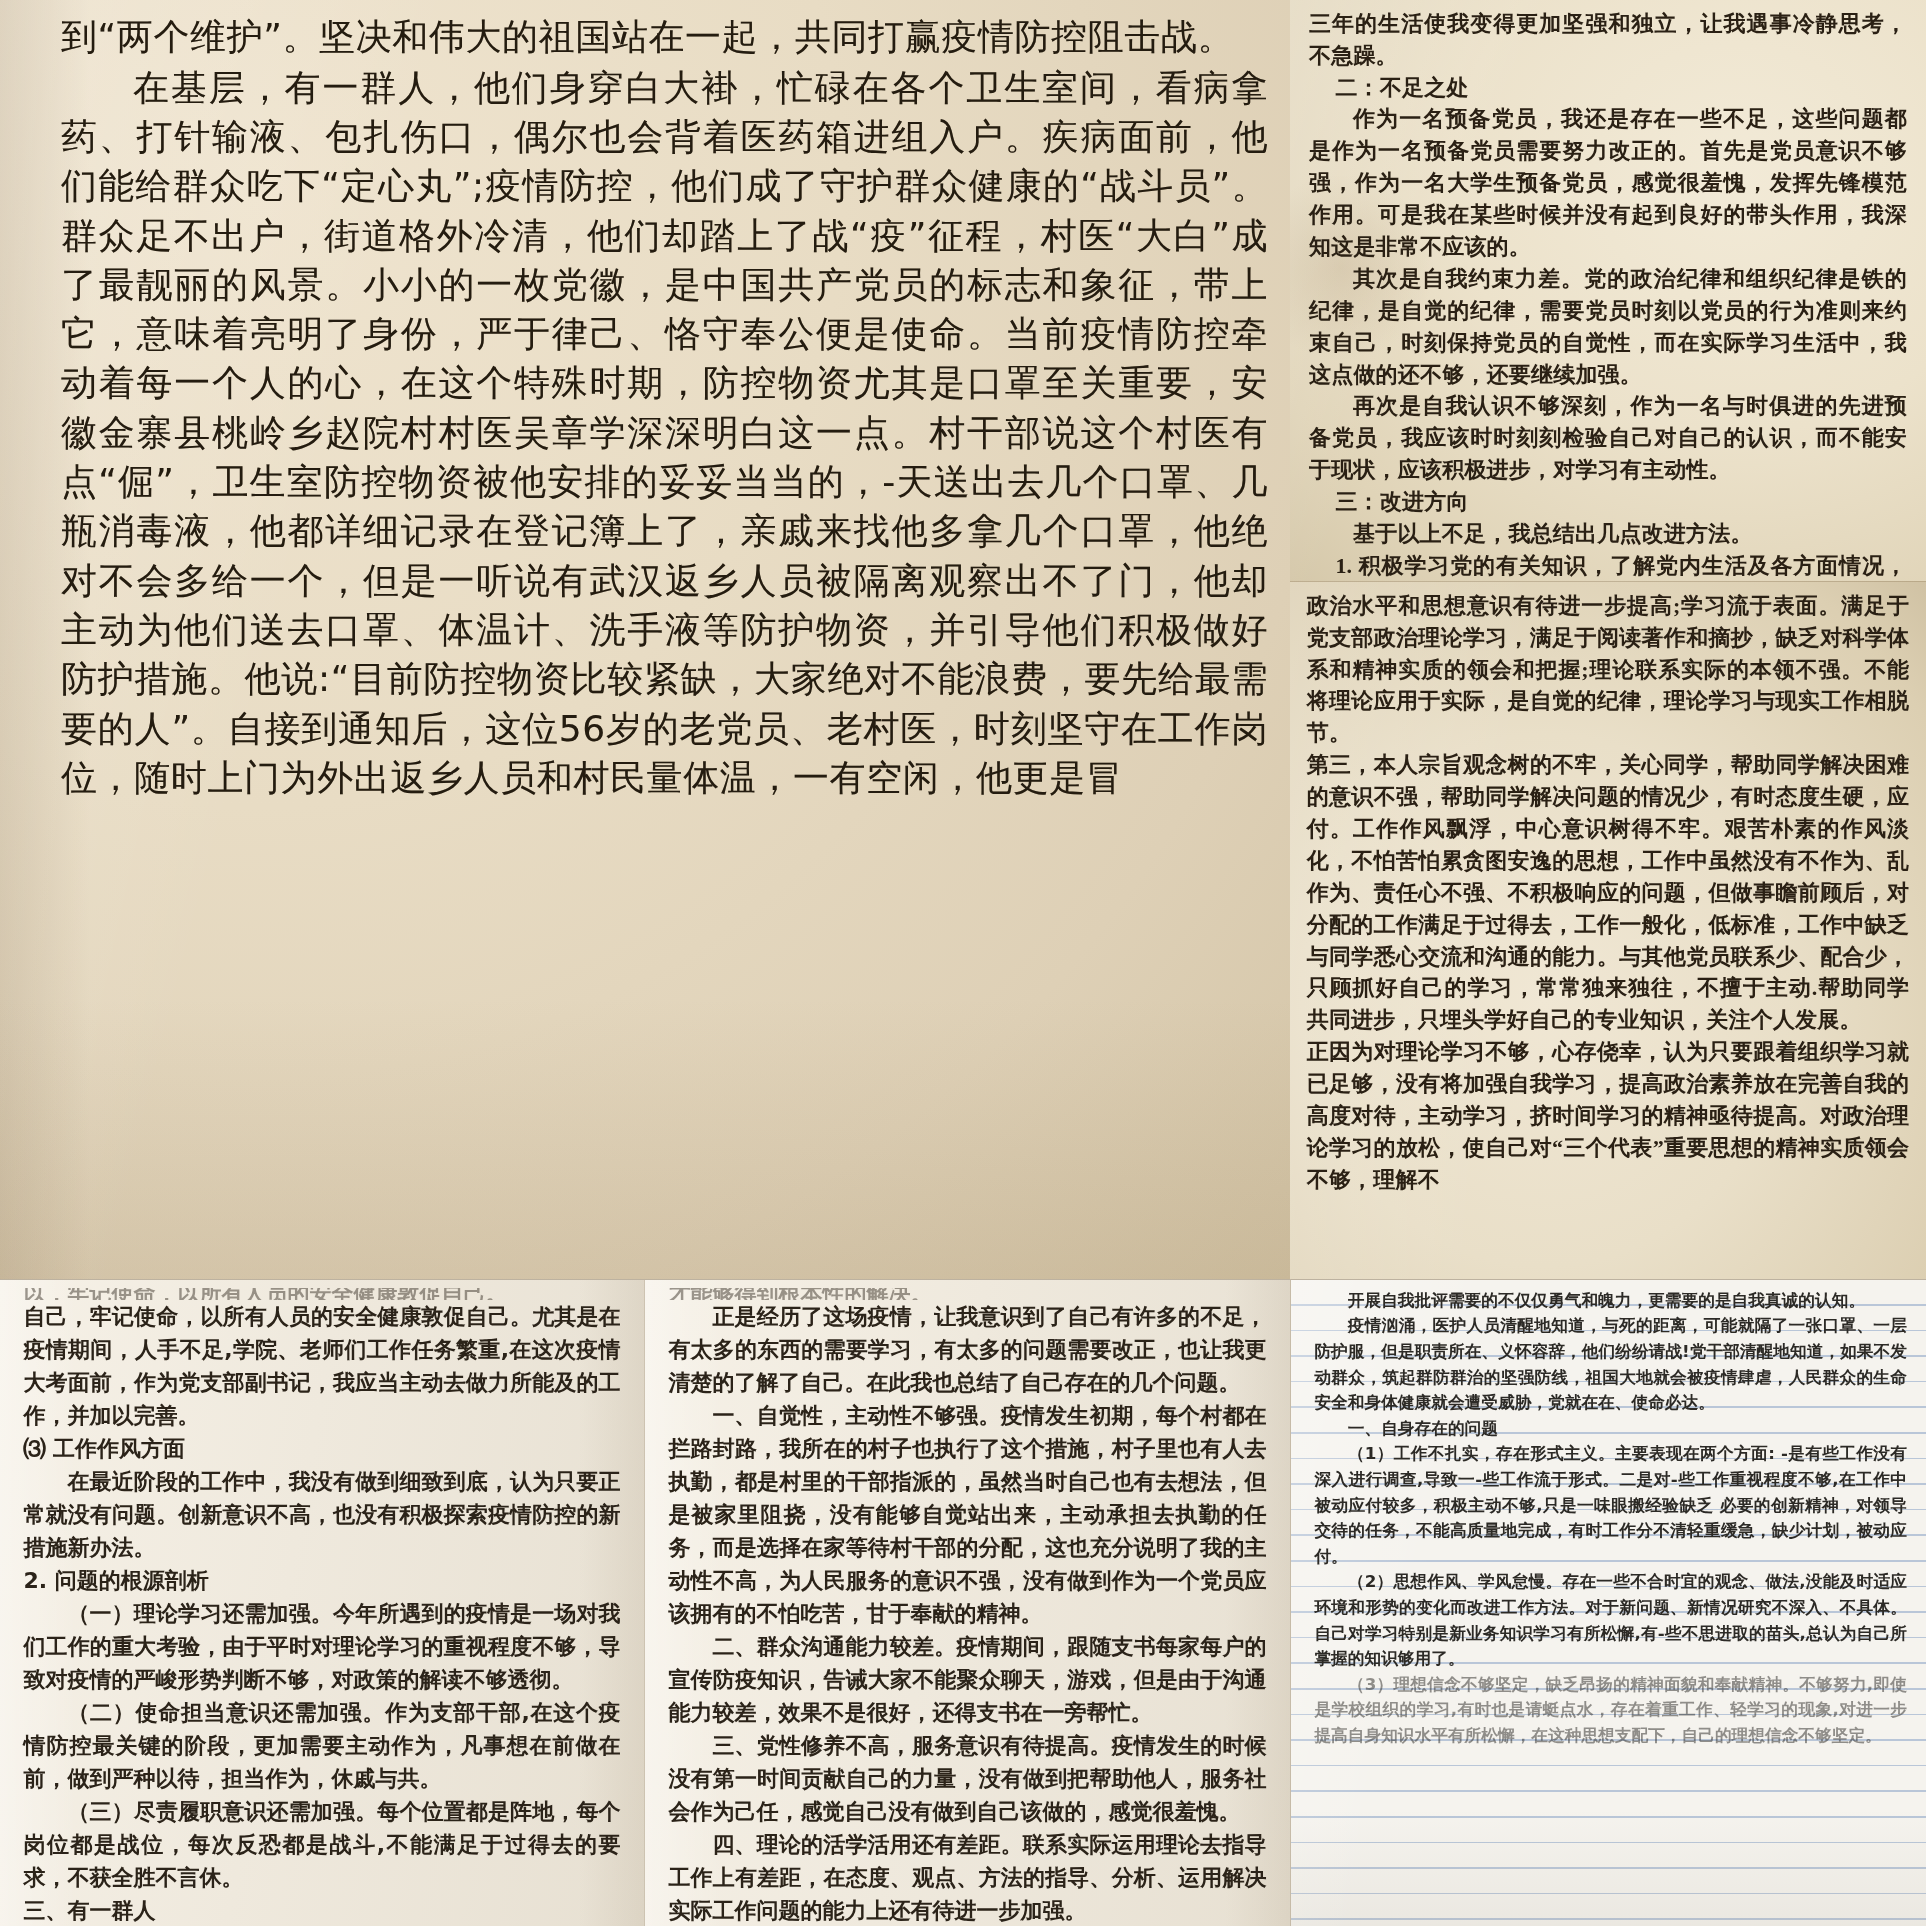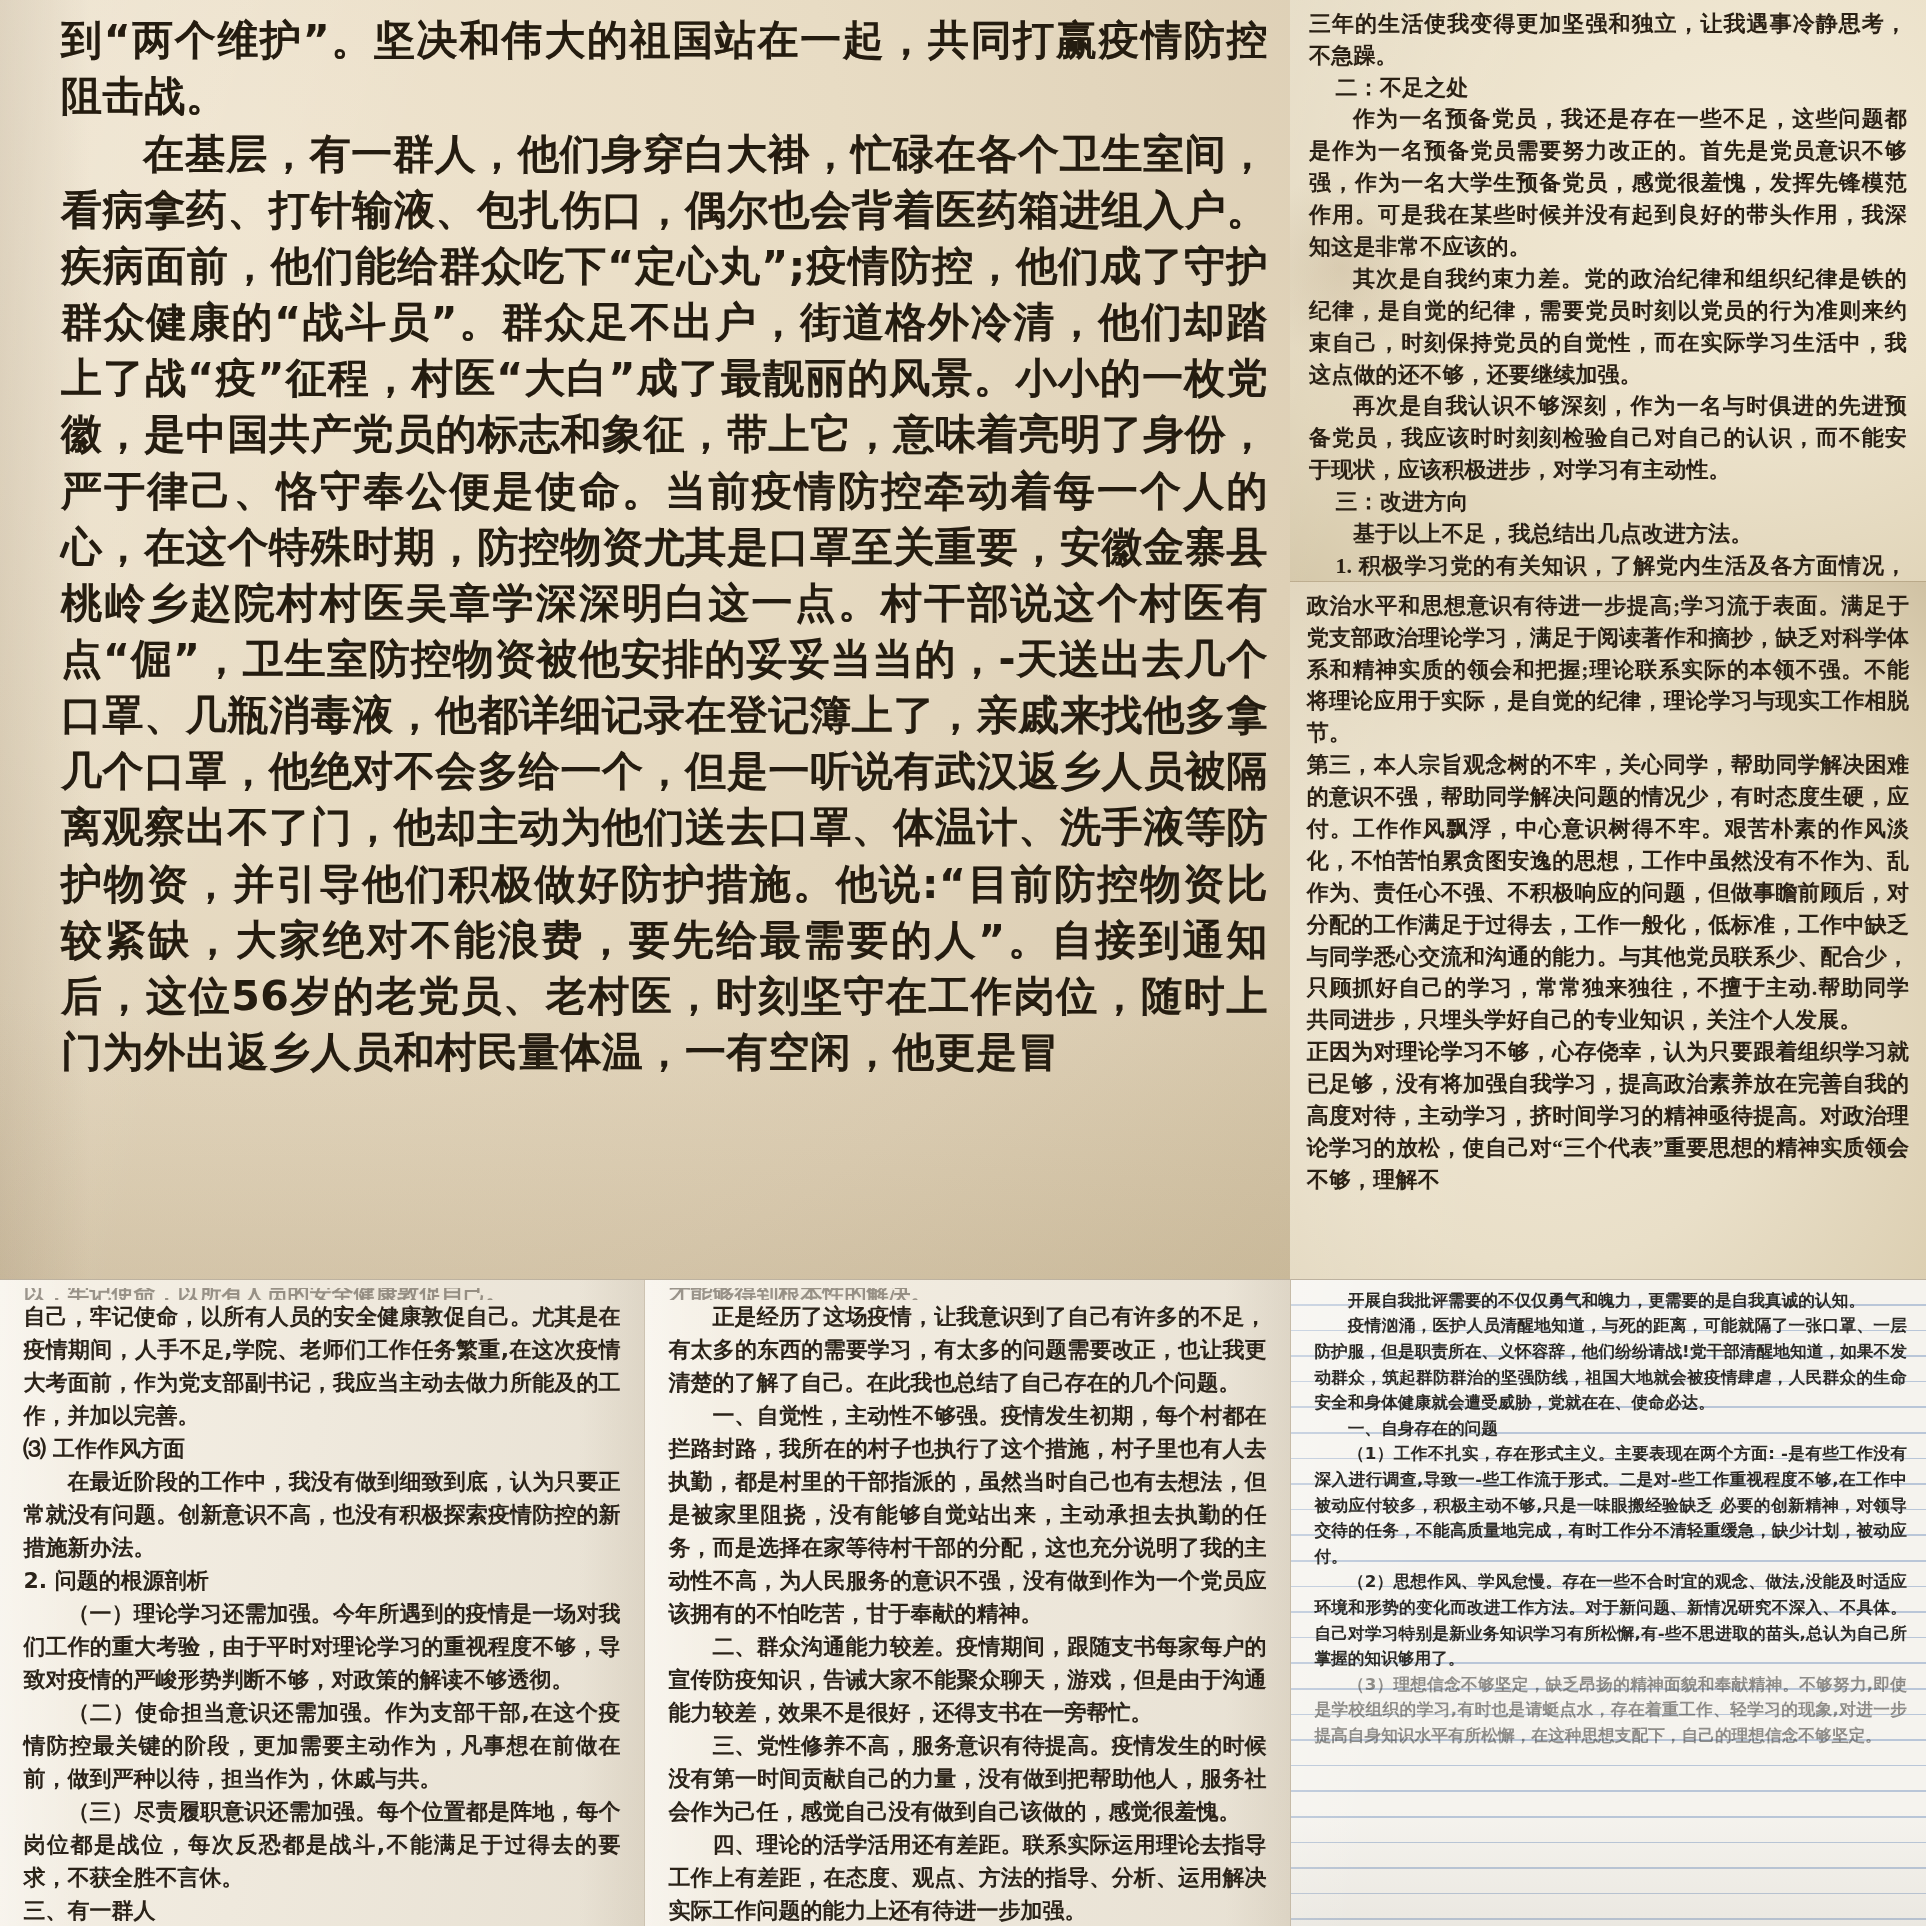--- a/index.html
+++ b/index.html
@@ -40,27 +40,27 @@
     background:
       linear-gradient(105deg, rgba(255,255,255,0.20) 0%, rgba(255,255,255,0) 28%),
       linear-gradient(0deg, rgba(140,115,75,0.14) 0%, rgba(140,115,75,0) 22%),
       linear-gradient(90deg, rgba(120,95,60,0.18) 0%, rgba(120,95,60,0) 7%);
     pointer-events: none;
   }
   .panel-a .body-text {
     position: relative;
     z-index: 2;
     font-family: "DejaVu Sans", sans-serif;
-    font-size: 41px;
+    font-size: 36px;
     line-height: 1.37;
     color: #241c10;
     text-align: justify;
     text-justify: inter-character;
     letter-spacing: 0.6px;
-    font-weight: 700;
+    font-weight: 400;
     text-shadow: 0 0 0.6px rgba(50,35,15,0.35);
   }
   .panel-a .body-text p { margin: 0 0 1.1px 0; }
   .panel-a .indent { text-indent: 2em; }
 
   
   .panel-b {
     grid-column: 2;
     grid-row: 1;
     position: relative;

